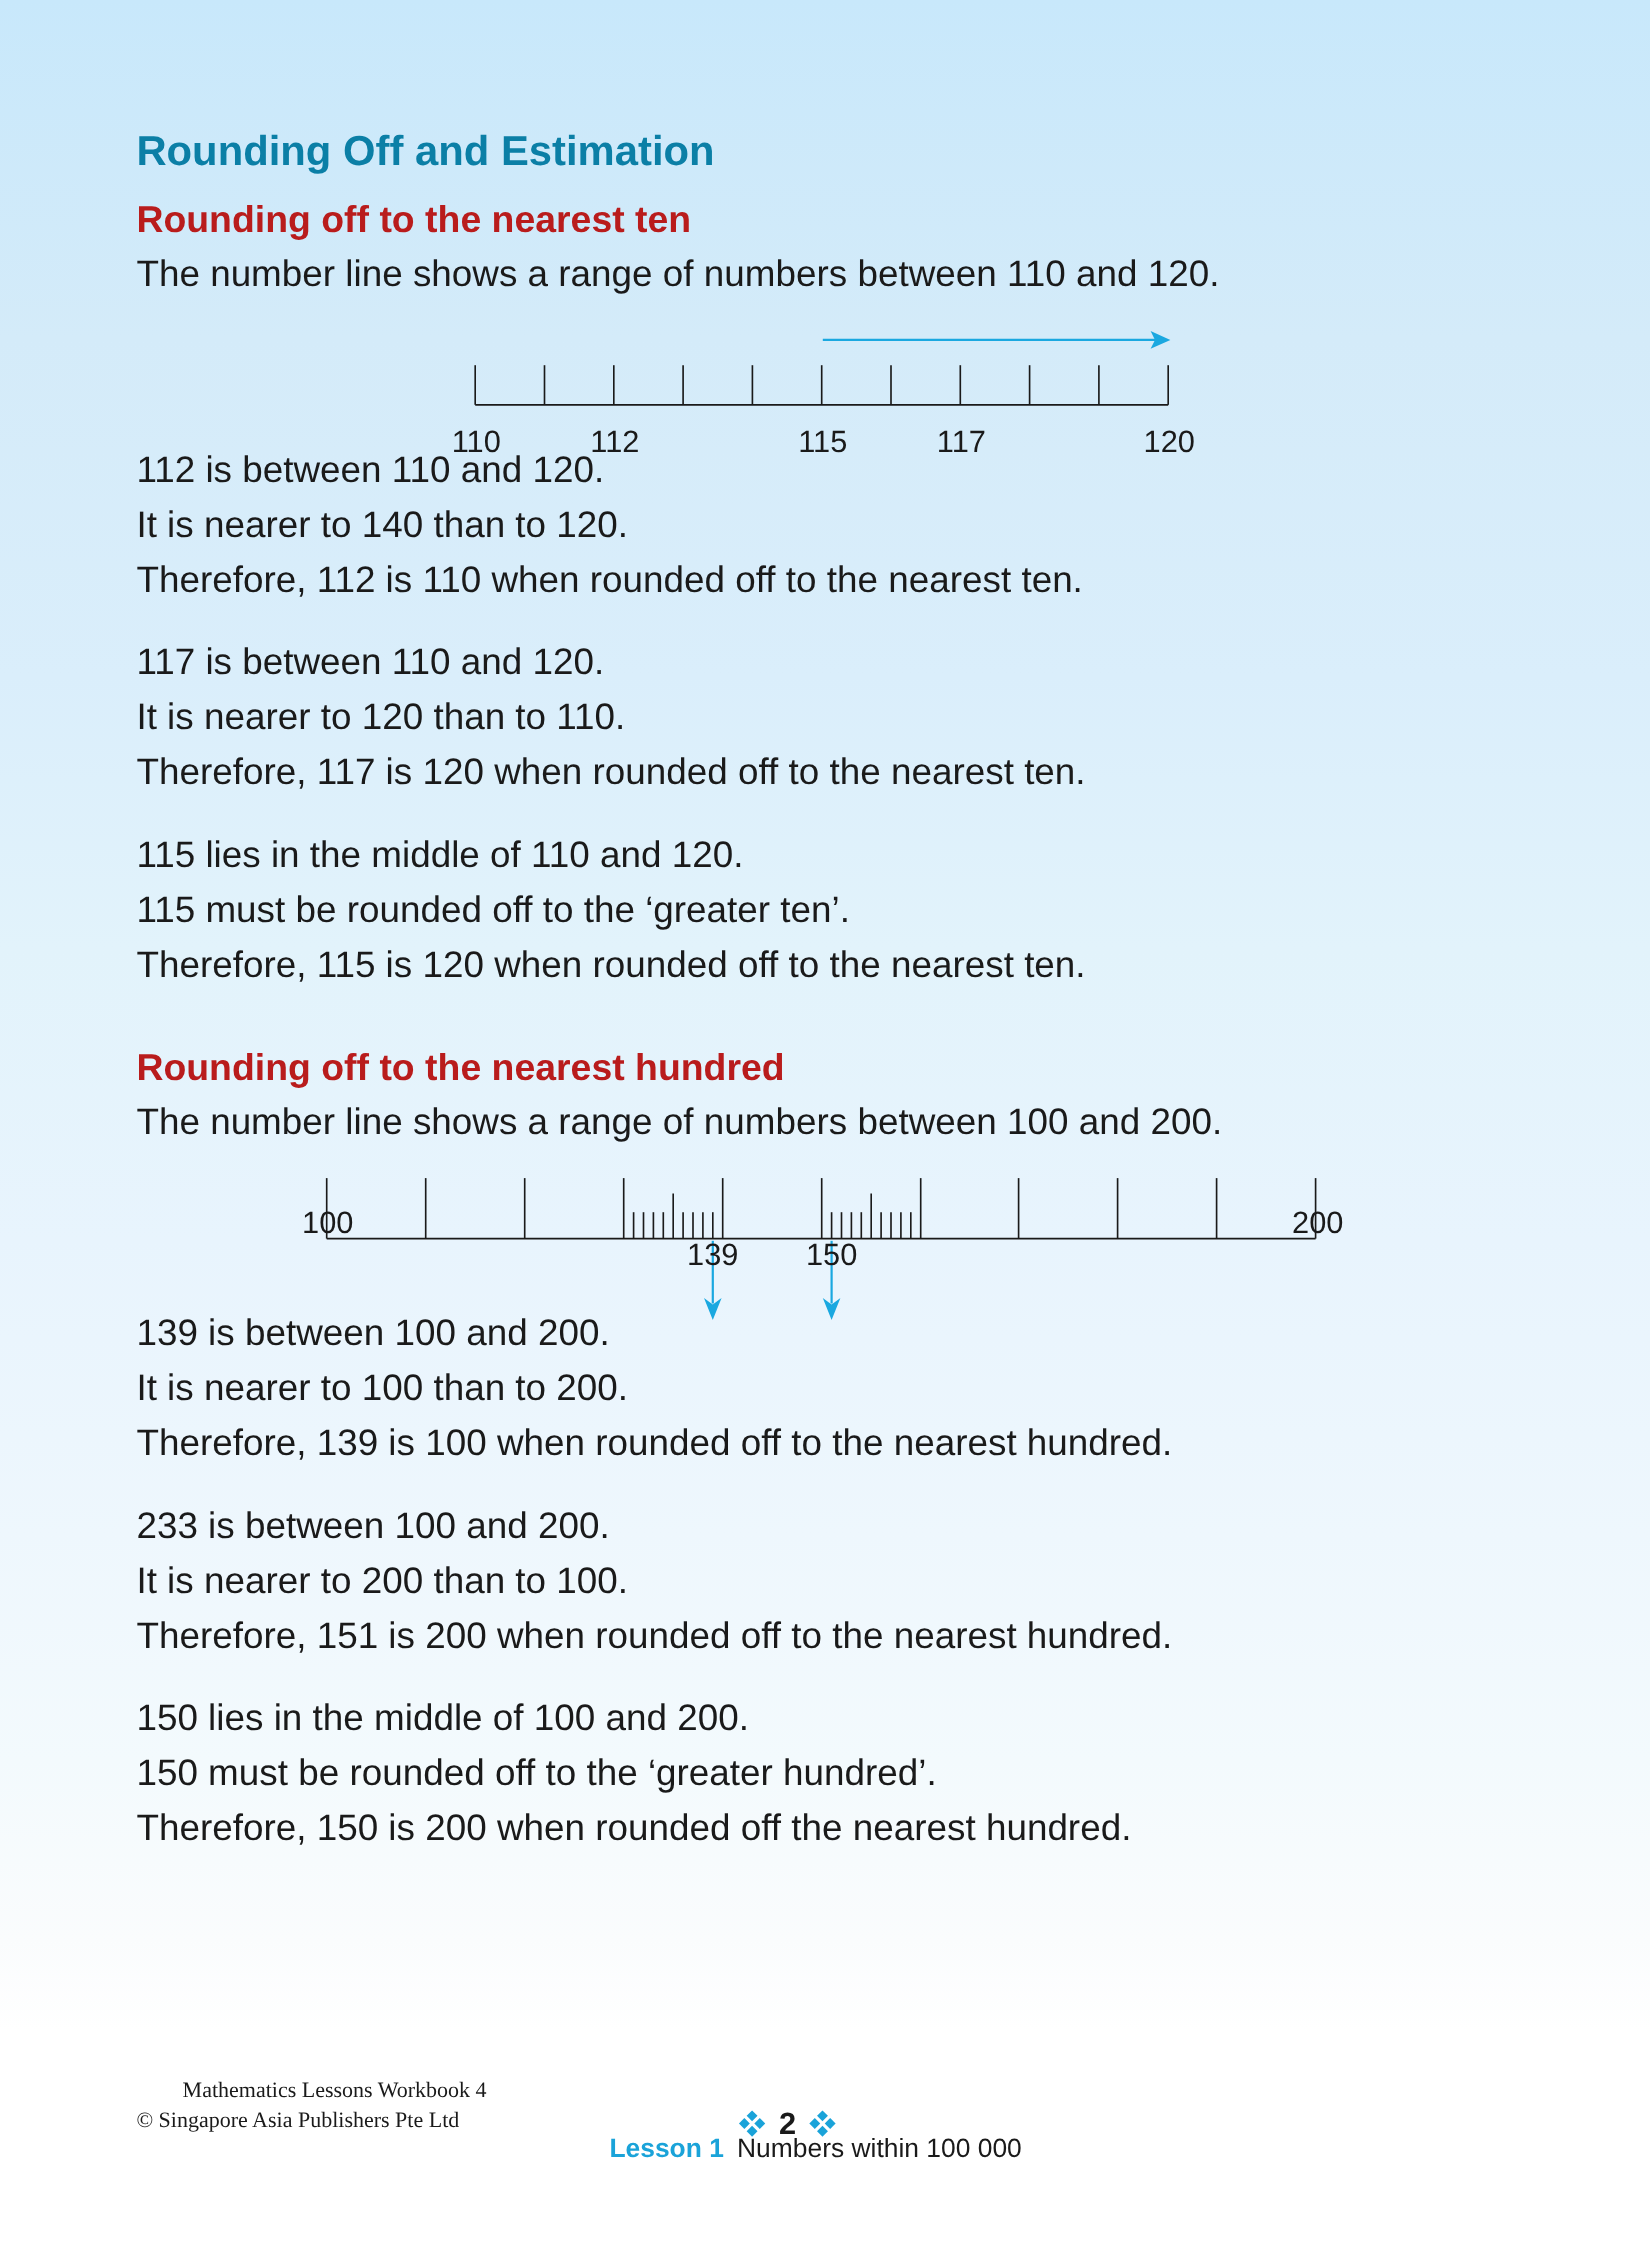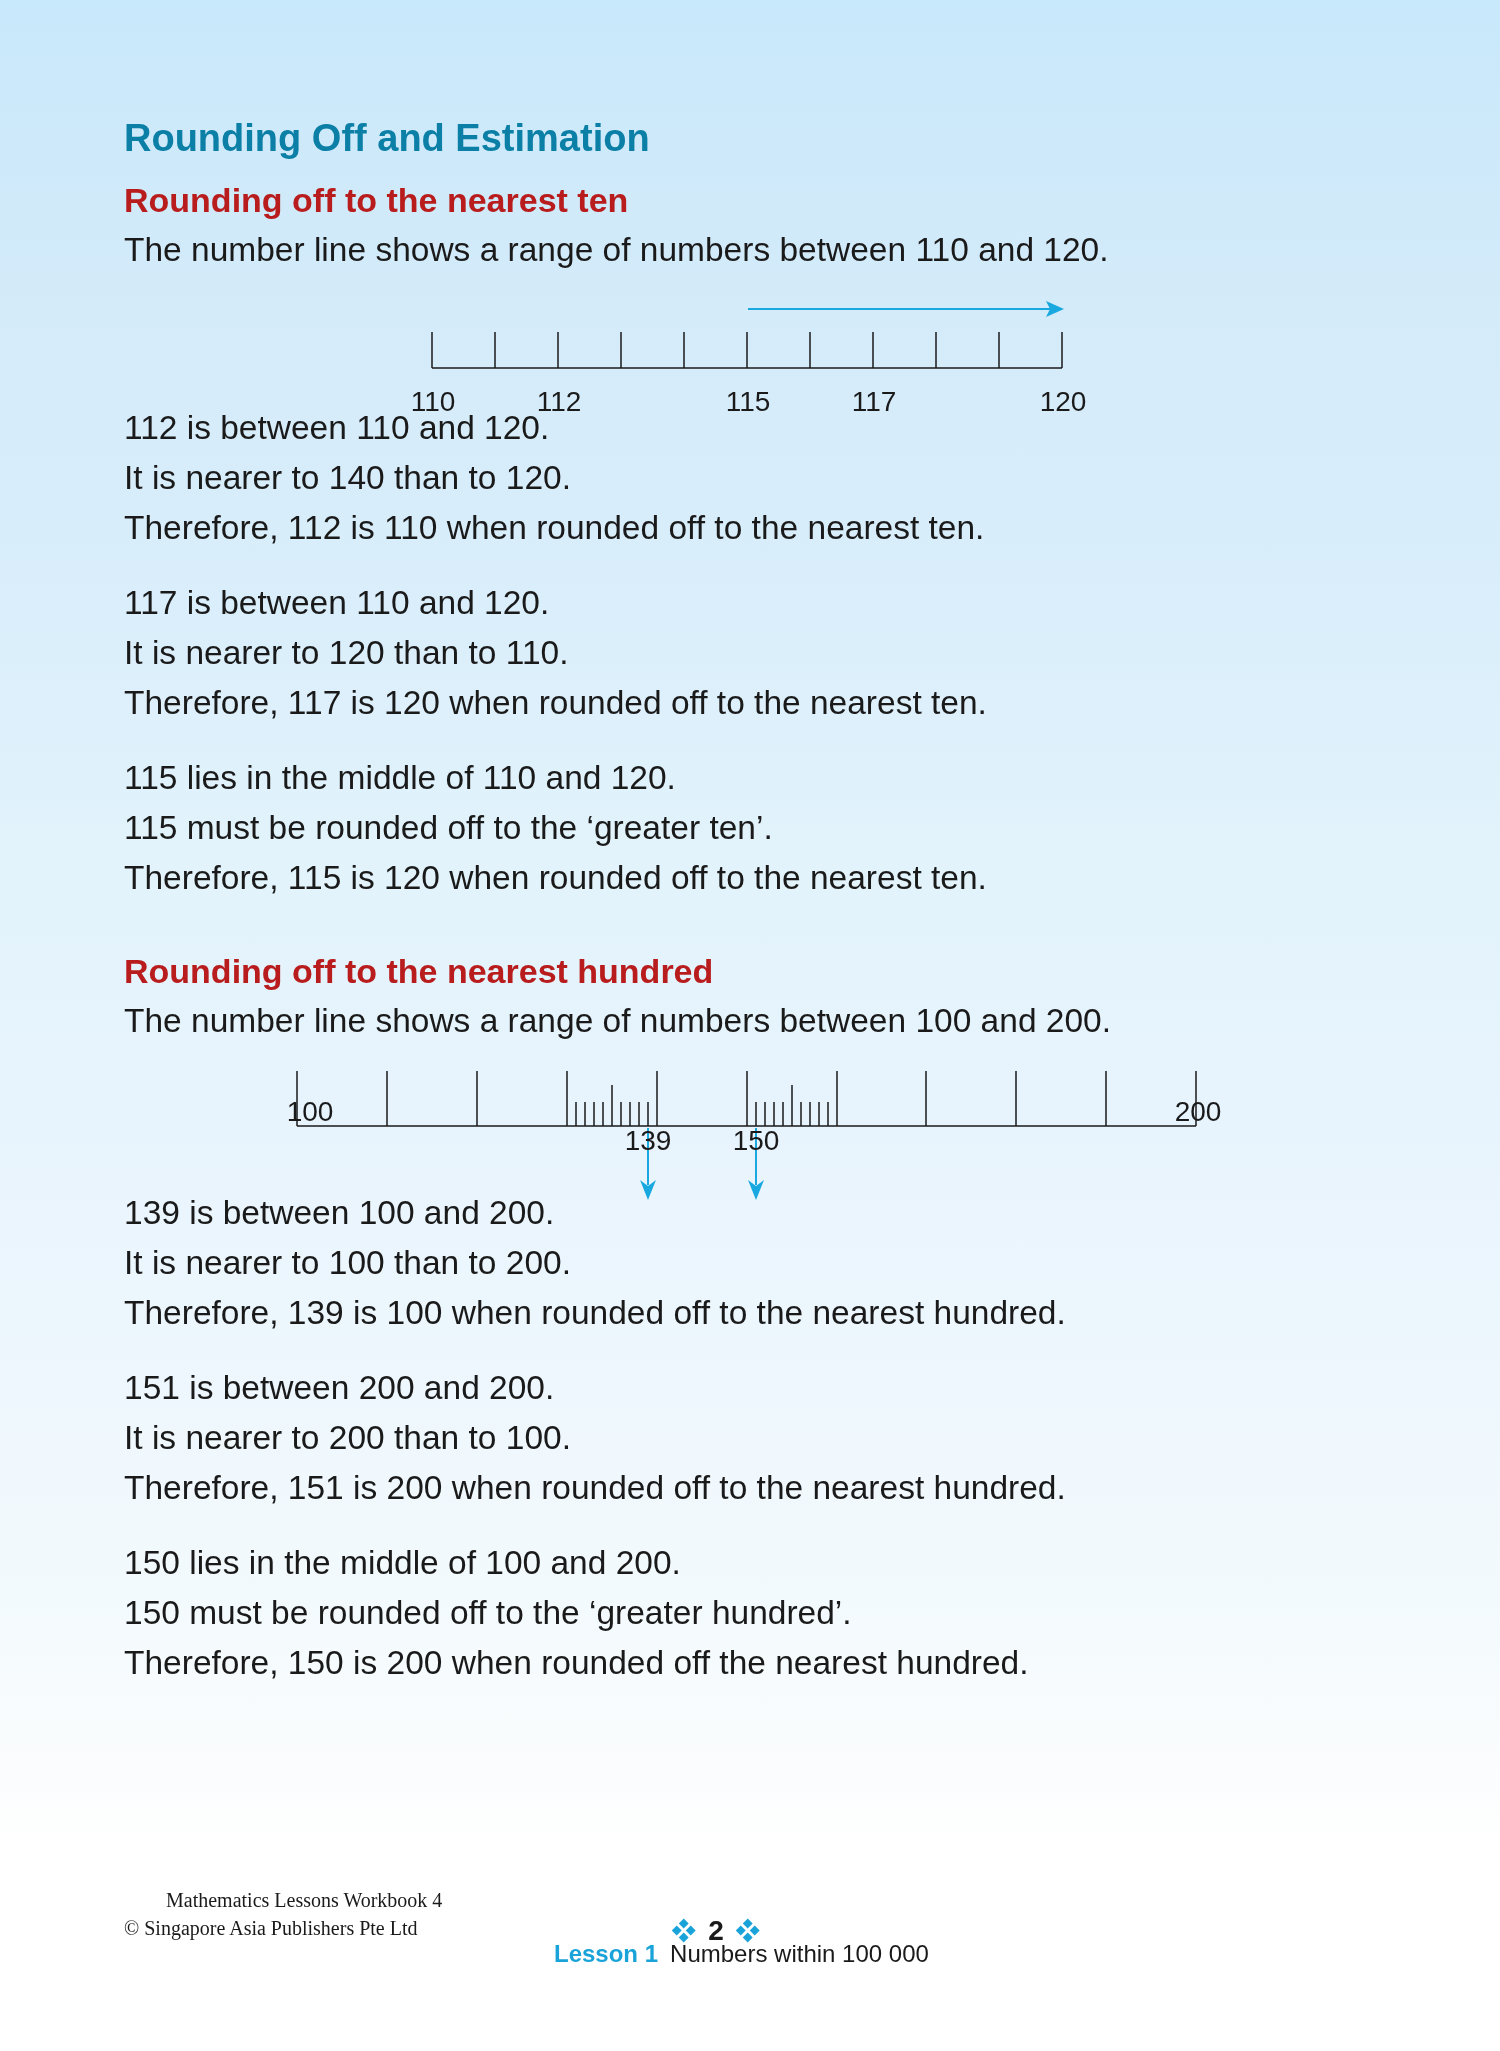--- a/index.html
+++ b/index.html
@@ -110,30 +110,30 @@
 <div class="abs body-line" style="top:634px;">It is nearer to 120 than to 110.</div>
 <div class="abs body-line" style="top:684px;">Therefore, 117 is 120 when rounded off to the nearest ten.</div>
 
 <div class="abs body-line" style="top:759px;">115 lies in the middle of 110 and 120.</div>
 <div class="abs body-line" style="top:809px;">115 must be rounded off to the ‘greater ten’.</div>
 <div class="abs body-line" style="top:859px;">Therefore, 115 is 120 when rounded off to the nearest ten.</div>
 
 <div class="abs subhead" style="top:952px;">Rounding off to the nearest hundred</div>
 <div class="abs body-line" style="top:1002px;">The number line shows a range of numbers between 100 and 200.</div>
 
-<div class="abs nl-label" style="left:298px; top:1096px;margin-left:12px;">100</div>
+<div class="abs nl-label" style="left:298px; top:1096px;">100</div>
 <div class="abs nl-label" style="left:1198px; top:1096px;">200</div>
 <div class="abs nl-label" style="left:648px; top:1124px; top:1125px;">139</div>
 <div class="abs nl-label" style="left:756px; top:1125px;">150</div>
 
 <div class="abs body-line" style="top:1194px;">139 is between 100 and 200.</div>
 <div class="abs body-line" style="top:1244px;">It is nearer to 100 than to 200.</div>
 <div class="abs body-line" style="top:1294px;">Therefore, 139 is 100 when rounded off to the nearest hundred.</div>
 
-<div class="abs body-line" style="top:1369px;">151 is between 200 and 200.</div>
+<div class="abs body-line" style="top:1369px;">233 is between 100 and 200.</div>
 <div class="abs body-line" style="top:1419px;">It is nearer to 200 than to 100.</div>
 <div class="abs body-line" style="top:1469px;">Therefore, 151 is 200 when rounded off to the nearest hundred.</div>
 
 <div class="abs body-line" style="top:1544px;">150 lies in the middle of 100 and 200.</div>
 <div class="abs body-line" style="top:1594px;">150 must be rounded off to the ‘greater hundred’.</div>
 <div class="abs body-line" style="top:1644px;">Therefore, 150 is 200 when rounded off the nearest hundred.</div>
 
 <div class="abs footer-serif" style="top:1889px;margin-left:42px;">Mathematics Lessons Workbook 4</div>
 <div class="abs footer-serif" style="top:1917px;">© Singapore Asia Publishers Pte Ltd</div>
 

